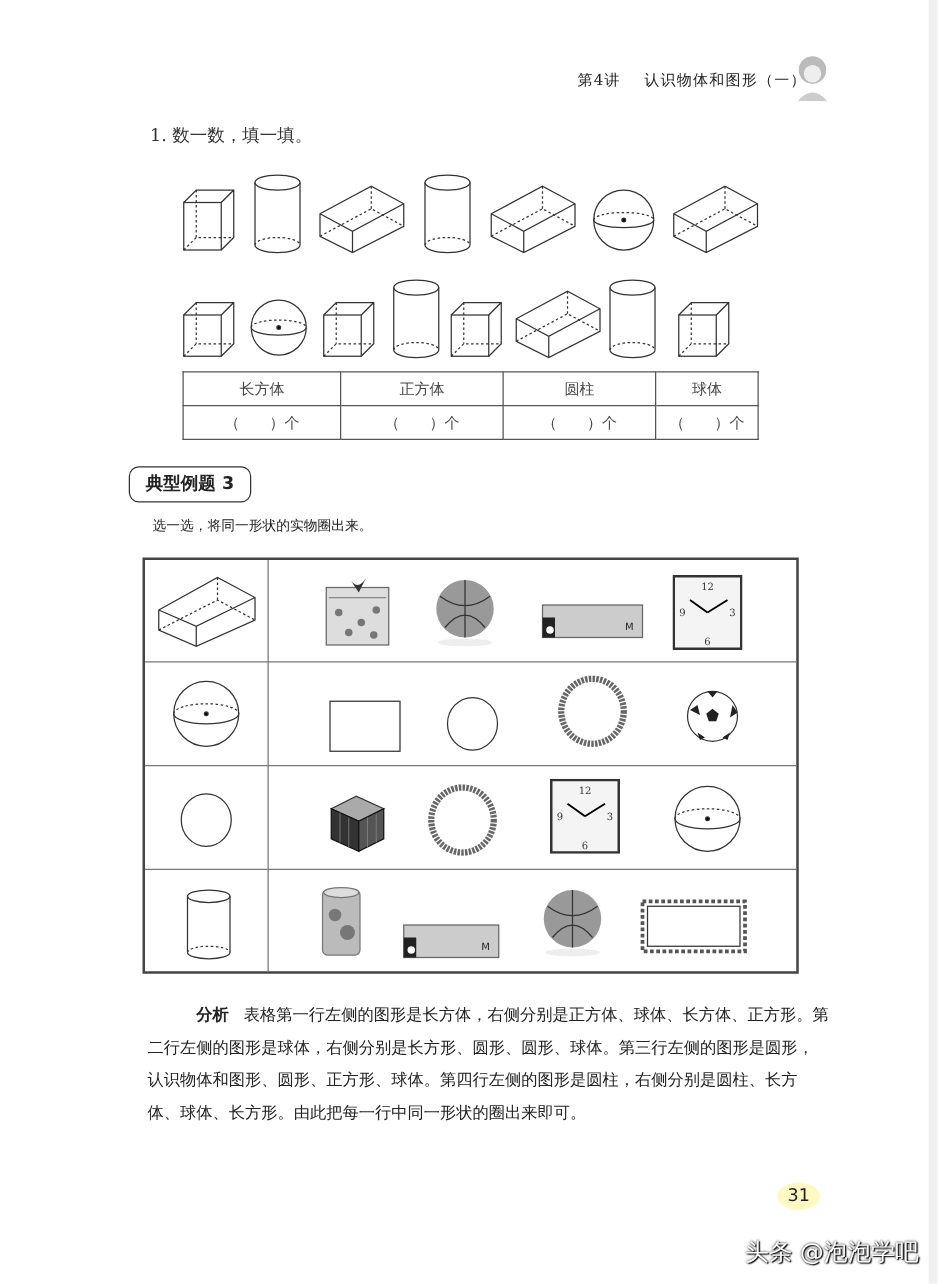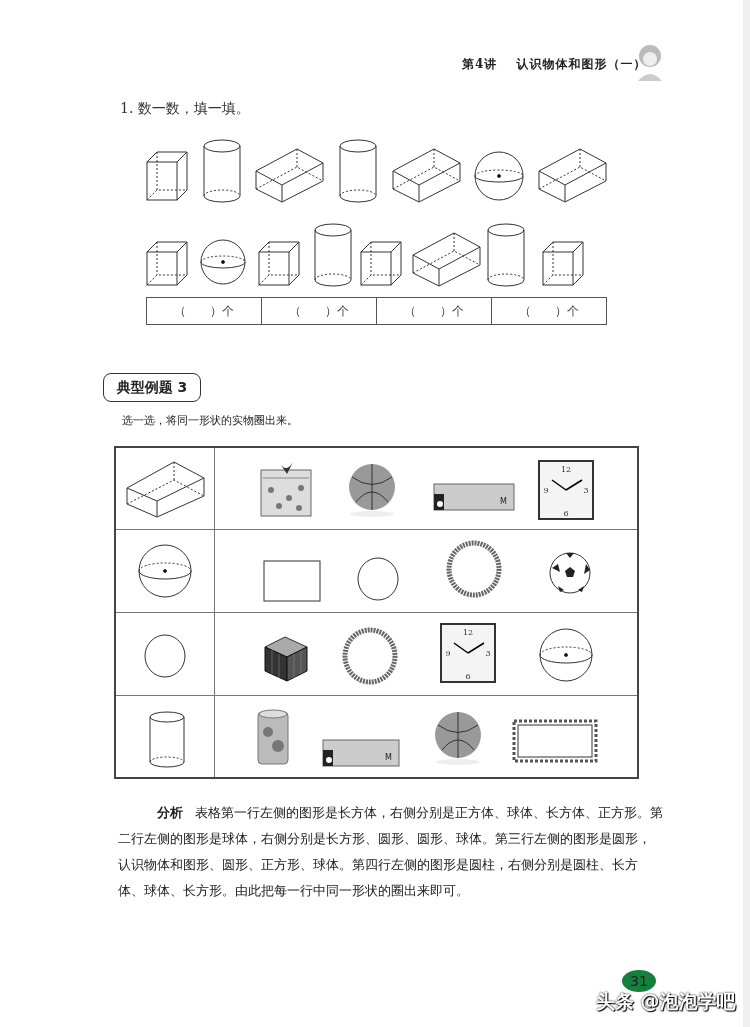--- a/index.html
+++ b/index.html
@@ -1,37 +1,37 @@
 <!DOCTYPE html>
 <html><head>
 <meta charset="utf-8">
 <style>
   html, body { margin:0; padding:0; }
   body { width:750px; height:1027px; background:#fff; position:relative; overflow:hidden;
          font-family:"DejaVu Serif","Liberation Serif",serif; color:#222; }
   .right-edge { position:absolute; right:0; top:0; width:7px; height:1027px; background:#f0f0f0; }
-  .header { position:absolute; left:462px; top:56px; font-size:12px; font-weight:bold; letter-spacing:1px; color:#222;}
+  .header { position:absolute; left:462px; top:56px; font-size:12px; font-weight:normal; letter-spacing:1px; color:#222;}
   .header .chap { margin-right:14px; }
   .mascot { position:absolute; left:632px; top:41px; width:36px; height:40px; }
   .q-title { position:absolute; left:120px; top:100px; font-size:14px; color:#333; }
   .shape { position:absolute; }
   table.count { position:absolute; left:146px; top:297px; width:461px; border-collapse:collapse; font-size:12px; color:#444; }
   table.count td { border:1px solid #555; height:24px; text-align:center; }
   .example-badge { position:absolute; left:103px; top:373px; width:96px; height:27px; border:1.5px solid #333; border-radius:8px;
      font-family:"DejaVu Sans","Liberation Sans",sans-serif; font-weight:bold; font-size:14px; line-height:27px; text-align:center; }
   .instr { position:absolute; left:122px; top:413px; font-size:11px; color:#222; }
   .grid { position:absolute; left:114px; top:446px; width:525px; height:333px; border:2px solid #444; box-sizing:border-box; }
   .grid .row { position:absolute; left:0; width:100%; border-bottom:1px solid #777; box-sizing:border-box; }
   .grid .row:last-child { border-bottom:none; }
   .grid .vline { position:absolute; left:98px; top:0; width:1px; height:100%; background:#777; }
   .item { position:absolute; }
   .analysis { position:absolute; left:118px; top:800px; width:545px; font-size:13px; line-height:26px; color:#222; text-indent:0; }
   .analysis .label { font-family:"DejaVu Sans","Liberation Sans",sans-serif; font-weight:bold; margin-right:12px;margin-left:39px; }
-  .page-num { position:absolute; left:622px; top:970px; width:34px; height:22px; border-radius:50%; background:#15803d; font-family:"DejaVu Sans","Liberation Sans",sans-serif; font-size:14px; text-align:center; line-height:22px;}
-  .watermark { position:absolute; left:596px; top:989px; font-family:"DejaVu Sans","Liberation Sans",sans-serif; font-size:19px; color:#fff; text-shadow:0 0 2px #000, 1px 1px 1px #000;font-weight:bold; }
+  .page-num { position:absolute; left:622px; top:946px; width:34px; height:22px; border-radius:50%; background:#fef9c3; font-family:"DejaVu Sans","Liberation Sans",sans-serif; font-size:14px; text-align:center; line-height:22px;}
+  .watermark { position:absolute; left:596px; top:989px; font-family:"DejaVu Sans","Liberation Sans",sans-serif; font-size:19px; color:#fff; text-shadow:0 0 2px #000, 1px 1px 1px #000; }
 </style>
 </head>
 <body>
 
 <div class="right-edge"></div>
 
 <div class="header">
   <span class="chap">第4讲</span>
   <span>认识物体和图形（一）</span>
 </div>
@@ -117,20 +117,26 @@
     <path d="M2 58 A18 6 0 0 1 38 58" stroke-dasharray="2,2"></path>
 </svg>
 <svg class="shape" style="left:542px;top:240px" width="42" height="47" viewBox="0 0 42 47" fill="none" stroke="#333">
   <rect x="1" y="12" width="30" height="33"></rect>
     <path d="M1 12 L11 2 L41 2 L41 35 L31 45 M31 12 L41 2"></path>
     <path d="M1 45 L11 35 L41 35 M11 2 L11 35" stroke-dasharray="2,2"></path>
 </svg>
 
 <table class="count">
   <tbody>
+      <tr>
+    <td style="width:123px">长方体</td>
+    <td style="width:127px">正方体</td>
+    <td style="width:119px">圆柱</td>
+    <td>球体</td>
+  </tr>
   <tr>
     <td>（　　）个</td>
     <td>（　　）个</td>
     <td>（　　）个</td>
     <td>（　　）个</td>
   </tr>
 </tbody>
   </table>
 
 <div class="example-badge">典型例题 3</div>

